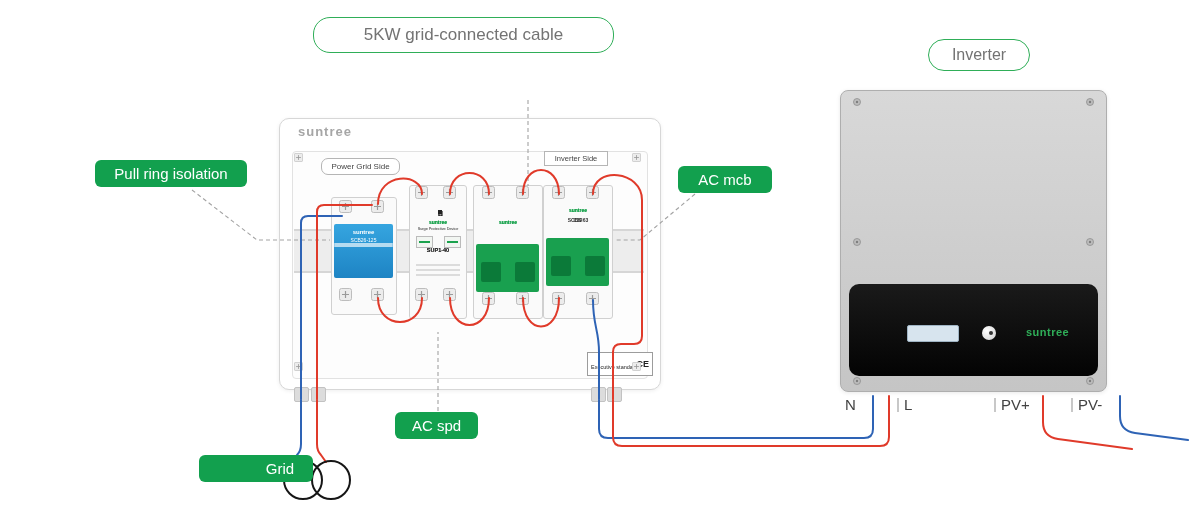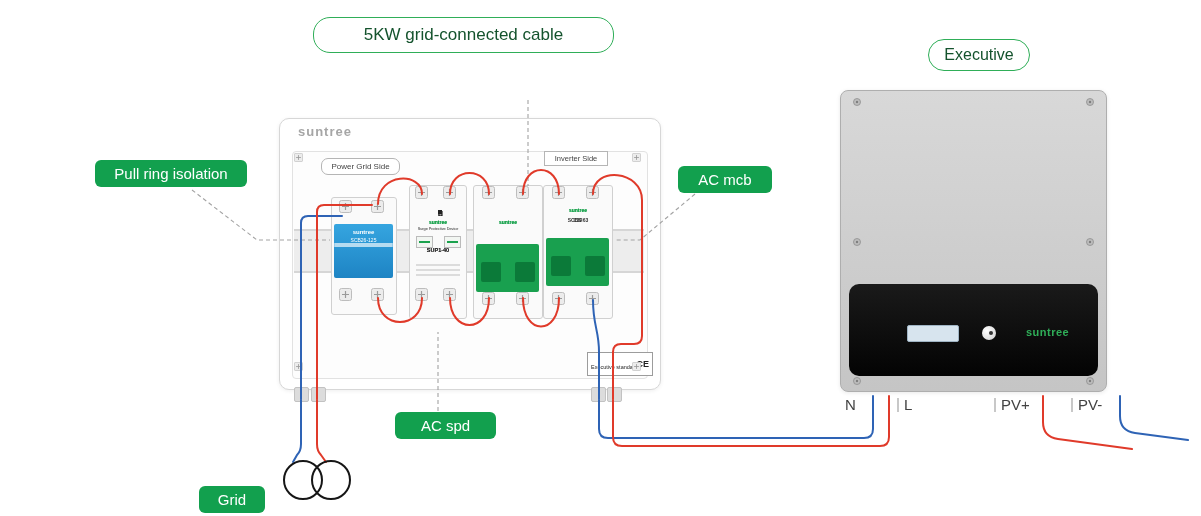--- a/index.html
+++ b/index.html
@@ -1,30 +1,30 @@
 <!DOCTYPE html>
 <html><head>
 <meta charset="utf-8">
 <style>
   html,body{margin:0;padding:0;background:#fff;}
   .stage{position:relative;width:1201px;height:516px;background:#fff;
          font-family:"Liberation Sans",sans-serif;overflow:hidden;}
 
   
   .pill{position:absolute;display:flex;align-items:center;justify-content:center;
-        background:#fff;border:1.5px solid #2fae58;border-radius:17px;color:#14532d;z-index:6;}
+        background:#fff;border:1.5px solid #2fae58;border-radius:17px;color:#737373;z-index:6;}
   .lbl-title{left:313px;top:17px;width:299px;height:34px;font-size:17px;}
   .lbl-inverter{left:928px;top:39px;width:100px;height:30px;font-size:16px;}
   .badge{position:absolute;display:flex;align-items:center;justify-content:center;
          background:#12a04e;color:#fff;border-radius:6px;font-size:15px;z-index:6;}
   .bdg-reclosing{left:458px;top:72px;width:162px;height:27px;}
   .bdg-pullring{left:95px;top:160px;width:152px;height:27px;}
   .bdg-acmcb{left:678px;top:166px;width:94px;height:27px;text-align:center;}
-  .bdg-acspd{left:395px;top:412px;width:101px;height:27px;}
-  .bdg-grid{left:199px;top:486px;width:66px;height:27px;}
+  .bdg-acspd{left:395px;top:412px;width:83px;height:27px;}
+  .bdg-grid{left:199px;top:455px;width:66px;height:27px;padding-left:48px;}
 
   
   .dbox{position:absolute;left:279px;top:118px;width:380px;height:270px;background:#fff;
         border:1px solid #d7d7d7;border-radius:10px;box-shadow:0 1px 4px rgba(0,0,0,.07);z-index:1;}
   .dbox *{position:absolute;}
   .dbox-brand{left:18px;top:5px;font-size:13px;font-weight:bold;color:#a6a6a6;letter-spacing:1px;}
   .dpanel{left:12px;top:32px;width:354px;height:226px;border:1px solid #e2e2e2;border-radius:4px;background:#fdfdfd;}
   .rail{left:14px;top:110px;width:350px;height:40px;background:#ededed;
         border-top:2px solid #d6d6d6;border-bottom:2px solid #d6d6d6;}
   .side-label{background:#fff;border:1px solid #b5b5b5;color:#444;display:flex;align-items:center;justify-content:center;}
@@ -92,21 +92,21 @@
   .tb1{left:897px;} .tb2{left:994px;} .tb3{left:1071px;}
 
   .overlay{position:absolute;left:0;top:0;z-index:4;pointer-events:none;}
 </style>
 </head>
 <body>
 
 <div class="stage">
 
   <div class="pill lbl-title">5KW grid-connected cable</div>
-  <div class="pill lbl-inverter">Executive</div>
+  <div class="pill lbl-inverter">Inverter</div>
   <div class="badge bdg-pullring">Pull ring isolation</div>
   <div class="badge bdg-acmcb">AC mcb</div>
   <div class="badge bdg-acspd">AC spd</div>
   <div class="badge bdg-grid">Grid</div>
 
   <div class="dbox">
     <div class="dbox-brand">suntree</div>
     <div class="dpanel"></div>
     <div class="rail"></div>
     <div class="side-label pgs">Power Grid Side</div>

